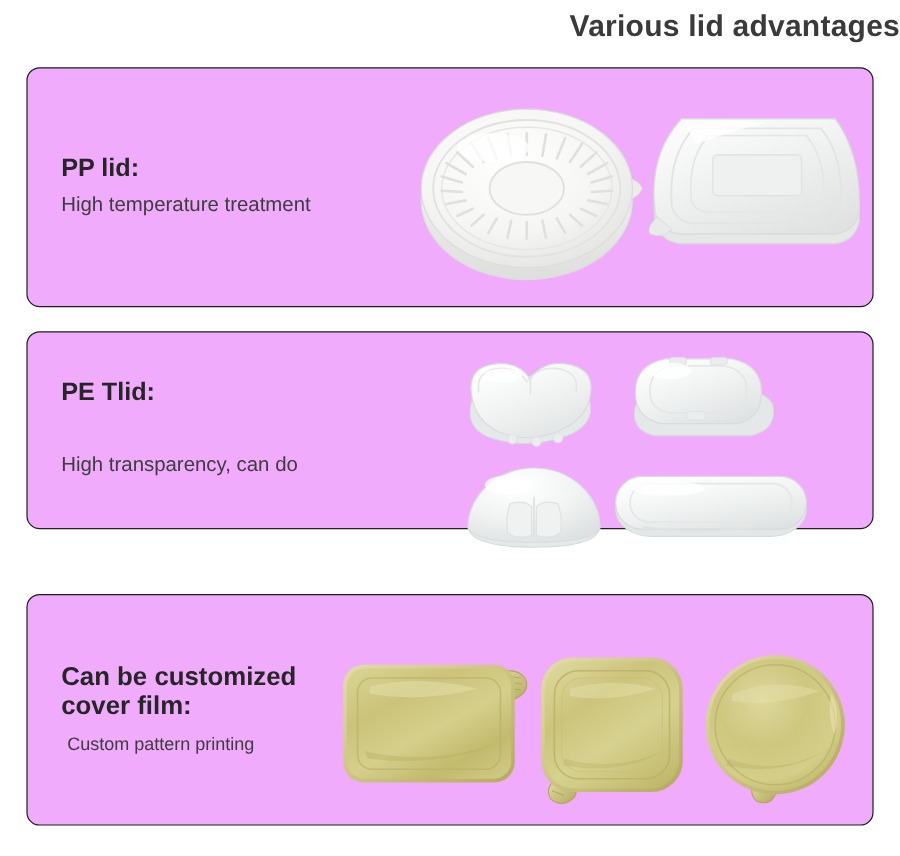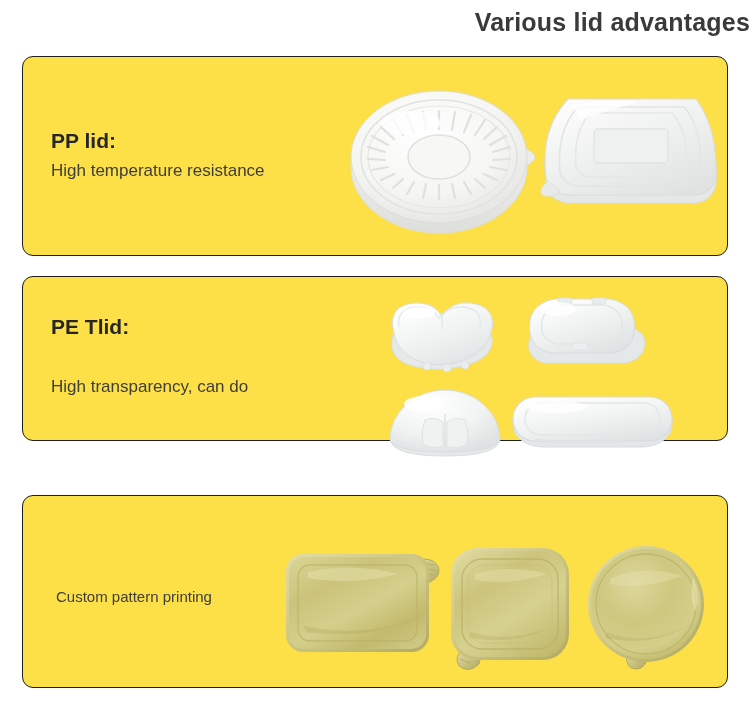--- a/index.html
+++ b/index.html
@@ -30,21 +30,21 @@
   }
 
   
   .card {
     position: absolute;
     left: 22px;
     width: 706px;
     box-sizing: border-box;
     border: 1.4px solid #1e1e1e;
     border-radius: 11px;
-    background: #fde047;
+    background: #f0abfc;
   }
   #card-pp  { top: 56px;  height: 200px; }
   #card-pe  { top: 276px; height: 165px; }
   #card-gold{ top: 495px; height: 193px; }
 
   .card-text {
     position: absolute;
     left: 28px;
     top: 50%;
     transform: translateY(-50%);
@@ -96,21 +96,21 @@
 </style>
 </head>
 <body>
 
 <div class="page-title">Various lid advantages</div>
 
 <div class="card" id="card-pp">
 
   <div class="card-text">
     <p class="card-heading">PP lid:</p>
-    <p class="card-sub">High temperature resistance</p>
+    <p class="card-sub">High temperature treatment</p>
   </div>
 
   <div class="card-art">
 
     <div class="art-item" id="pp-round-lid">
       <svg viewBox="0 0 210 165" xmlns="http://www.w3.org/2000/svg">
         <defs>
           <radialGradient id="ppRoundG" cx="42%" cy="34%" r="72%">
             <stop offset="0%" stop-color="#ffffff"></stop>
             <stop offset="62%" stop-color="#f5f5f3"></stop>
@@ -298,20 +298,24 @@
         <ellipse cx="52" cy="18" rx="30" ry="6" fill="#ffffff" opacity="0.8"></ellipse>
       </svg>
     </div>
 
   </div>
 </div>
 
 <div class="card" id="card-gold">
 
   <div class="card-text">
+    <p class="card-heading">
+      <span>Can be customized</span><br>
+      <span>cover film:</span>
+    </p>
     <p class="card-sub">Custom pattern printing</p>
   </div>
 
   <div class="card-art">
 
     <div class="art-item" id="gold-rect-lid">
       <svg viewBox="0 0 170 112" xmlns="http://www.w3.org/2000/svg">
         <defs>
           <linearGradient id="goldRectG" x1="0.1" y1="0" x2="0.9" y2="1">
             <stop offset="0%" stop-color="#d8d291"></stop>

